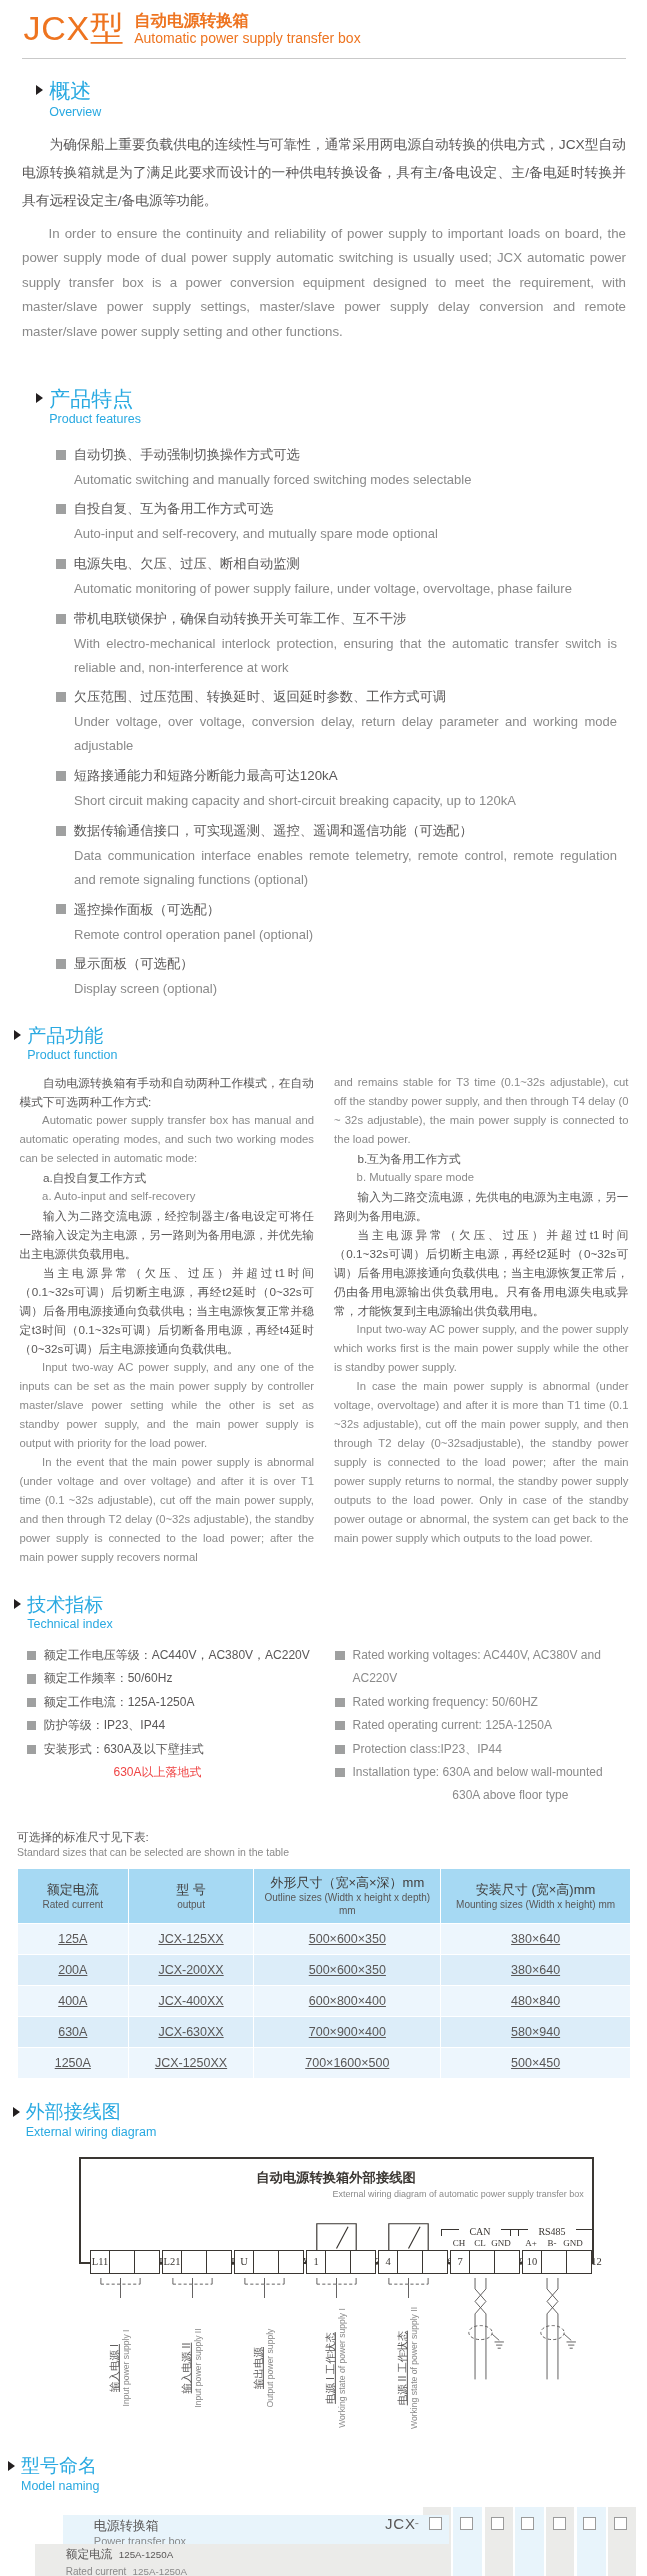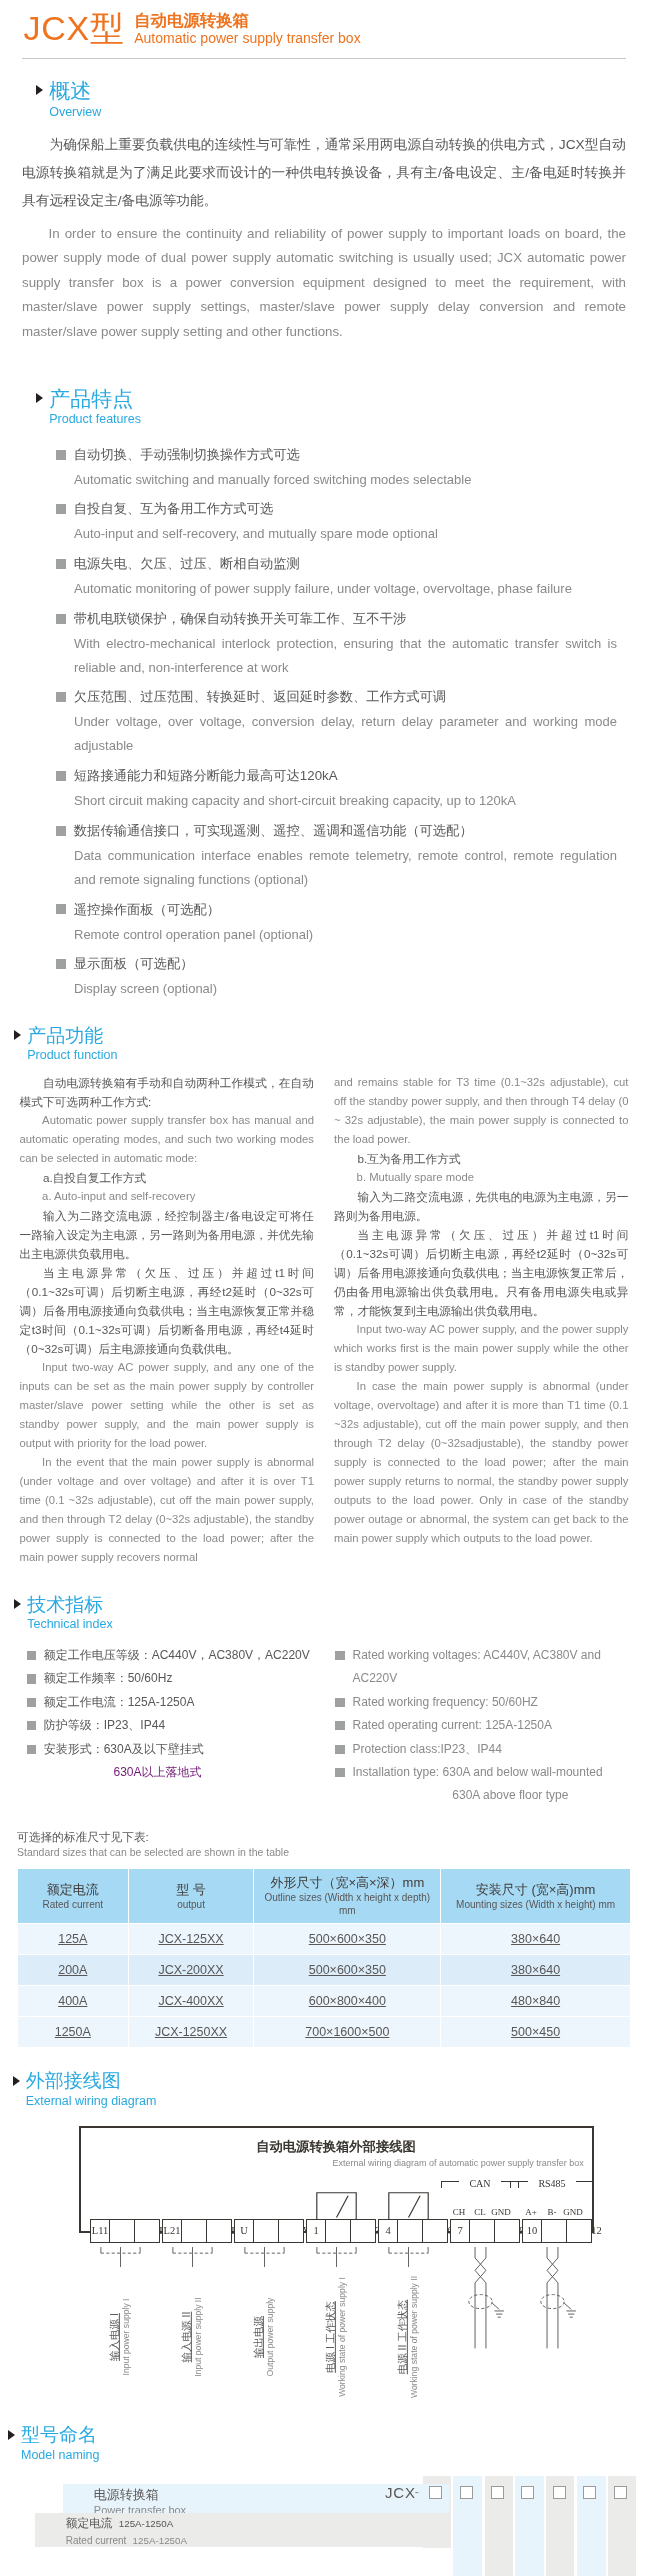--- a/index.html
+++ b/index.html
@@ -47,21 +47,21 @@
   .fp-sub{text-align:left !important;}
 
   
   .tech{margin:26.5px 19.5px 0 26.5px;}
   .tech .sec{margin-left:-12.5px;}
   .tech-cols{display:flex;gap:15.6px;margin-top:11px;}
   .tech-col{flex:1;min-width:0;}
   .titem{display:flex;align-items:flex-start;font-size:12px;line-height:23.4px;color:#595757;}
   .titem .sq{width:9.4px;height:9.4px;margin-top:7px;}
   .tech-col.en .titem{color:#8a8a8a;}
-  .tcont{font-size:12px;line-height:23.4px;color:#701a75;padding-left:87px;}
+  .tcont{font-size:12px;line-height:23.4px;color:#ef4444;padding-left:87px;}
   .tech-col.en .tcont{color:#8a8a8a;padding-left:117px;}
 
   
   .tblwrap{margin:20px 17px 0 17px;}
   .cap-cn{font-size:11.7px;color:#595757;line-height:17px;}
   .cap-en{font-size:10.5px;color:#8a8a8a;line-height:15px;}
   table.sizes{width:100%;border-collapse:separate;border-spacing:1.6px;margin-top:7.8px;background:#fff;}
   table.sizes th{background:#a6d9f3;font-weight:normal;padding:5.5px 3.1px;}
   table.sizes th .h-cn{font-size:13px;color:#3f3c3b;line-height:17px;}
   table.sizes th .h-en{font-size:10px;color:#595757;line-height:13.3px;}
@@ -81,21 +81,21 @@
   .tgroup{width:61px;flex:none;}
   .tg-top{height:36px;display:flex;flex-direction:column;justify-content:flex-end;align-items:center;}
   .tcells{display:flex;}
   .tcell{box-sizing:border-box;width:21px;height:24px;border:1.2px solid #3a3632;background:#fff;text-align:center;line-height:22px;font-family:"Liberation Serif",serif;font-size:10.5px;color:#3a3632;flex:none;}
   .tcell + .tcell{margin-left:-1.2px;padding-left:24px;}
   .bus{display:flex;justify-content:center;align-items:flex-start;font-family:"Liberation Serif",serif;font-size:10px;color:#3a3632;line-height:11px;gap:8px;}
   .bus-arm{width:17px;height:6.2px;border-top:1.2px solid #3a3632;margin-top:2.3px;}
   .bus-arm.l{border-left:1.2px solid #3a3632;}
   .bus-arm.r{border-right:1.2px solid #3a3632;}
   .bus-label{padding:0 2.3px;}
-  .pins{display:flex;margin-top:18px;margin-bottom:1.6px;}
+  .pins{display:flex;margin-top:1px;margin-bottom:1.6px;}
   .pin{width:21px;text-align:center;font-family:"Liberation Serif",serif;font-size:9px;color:#3a3632;flex:none;}
   .below-row{margin-top:14px;}
   .bgroup{width:61px;flex:none;text-align:center;}
   .vwrap{position:relative;width:61px;height:134px;}
   .vrot{position:absolute;left:50%;top:50%;transform:translate(-50%,-50%) rotate(-90deg);white-space:nowrap;text-align:center;}
   .v-cn{font-size:10.5px;color:#595757;text-decoration:underline;line-height:13.3px;}
   .v-en{font-size:8.6px;color:#8a8a8a;line-height:11px;}
 
   
   .mn-sec{margin:20px 0 0 7.8px;}
@@ -346,20 +346,26 @@
             <td>JCX-200XX</td>
             <td>500×600×350</td>
             <td>380×640</td>
           </tr>
         <tr class="rA">
             <td>400A</td>
             <td>JCX-400XX</td>
             <td>600×800×400</td>
             <td>480×840</td>
           </tr>
+        <tr class="rB">
+            <td>630A</td>
+            <td>JCX-630XX</td>
+            <td>700×900×400</td>
+            <td>580×940</td>
+          </tr>
         <tr class="rA">
             <td>1250A</td>
             <td>JCX-1250XX</td>
             <td>700×1600×500</td>
             <td>500×450</td>
           </tr>
       </tbody>
     </table>
   </div>
 

